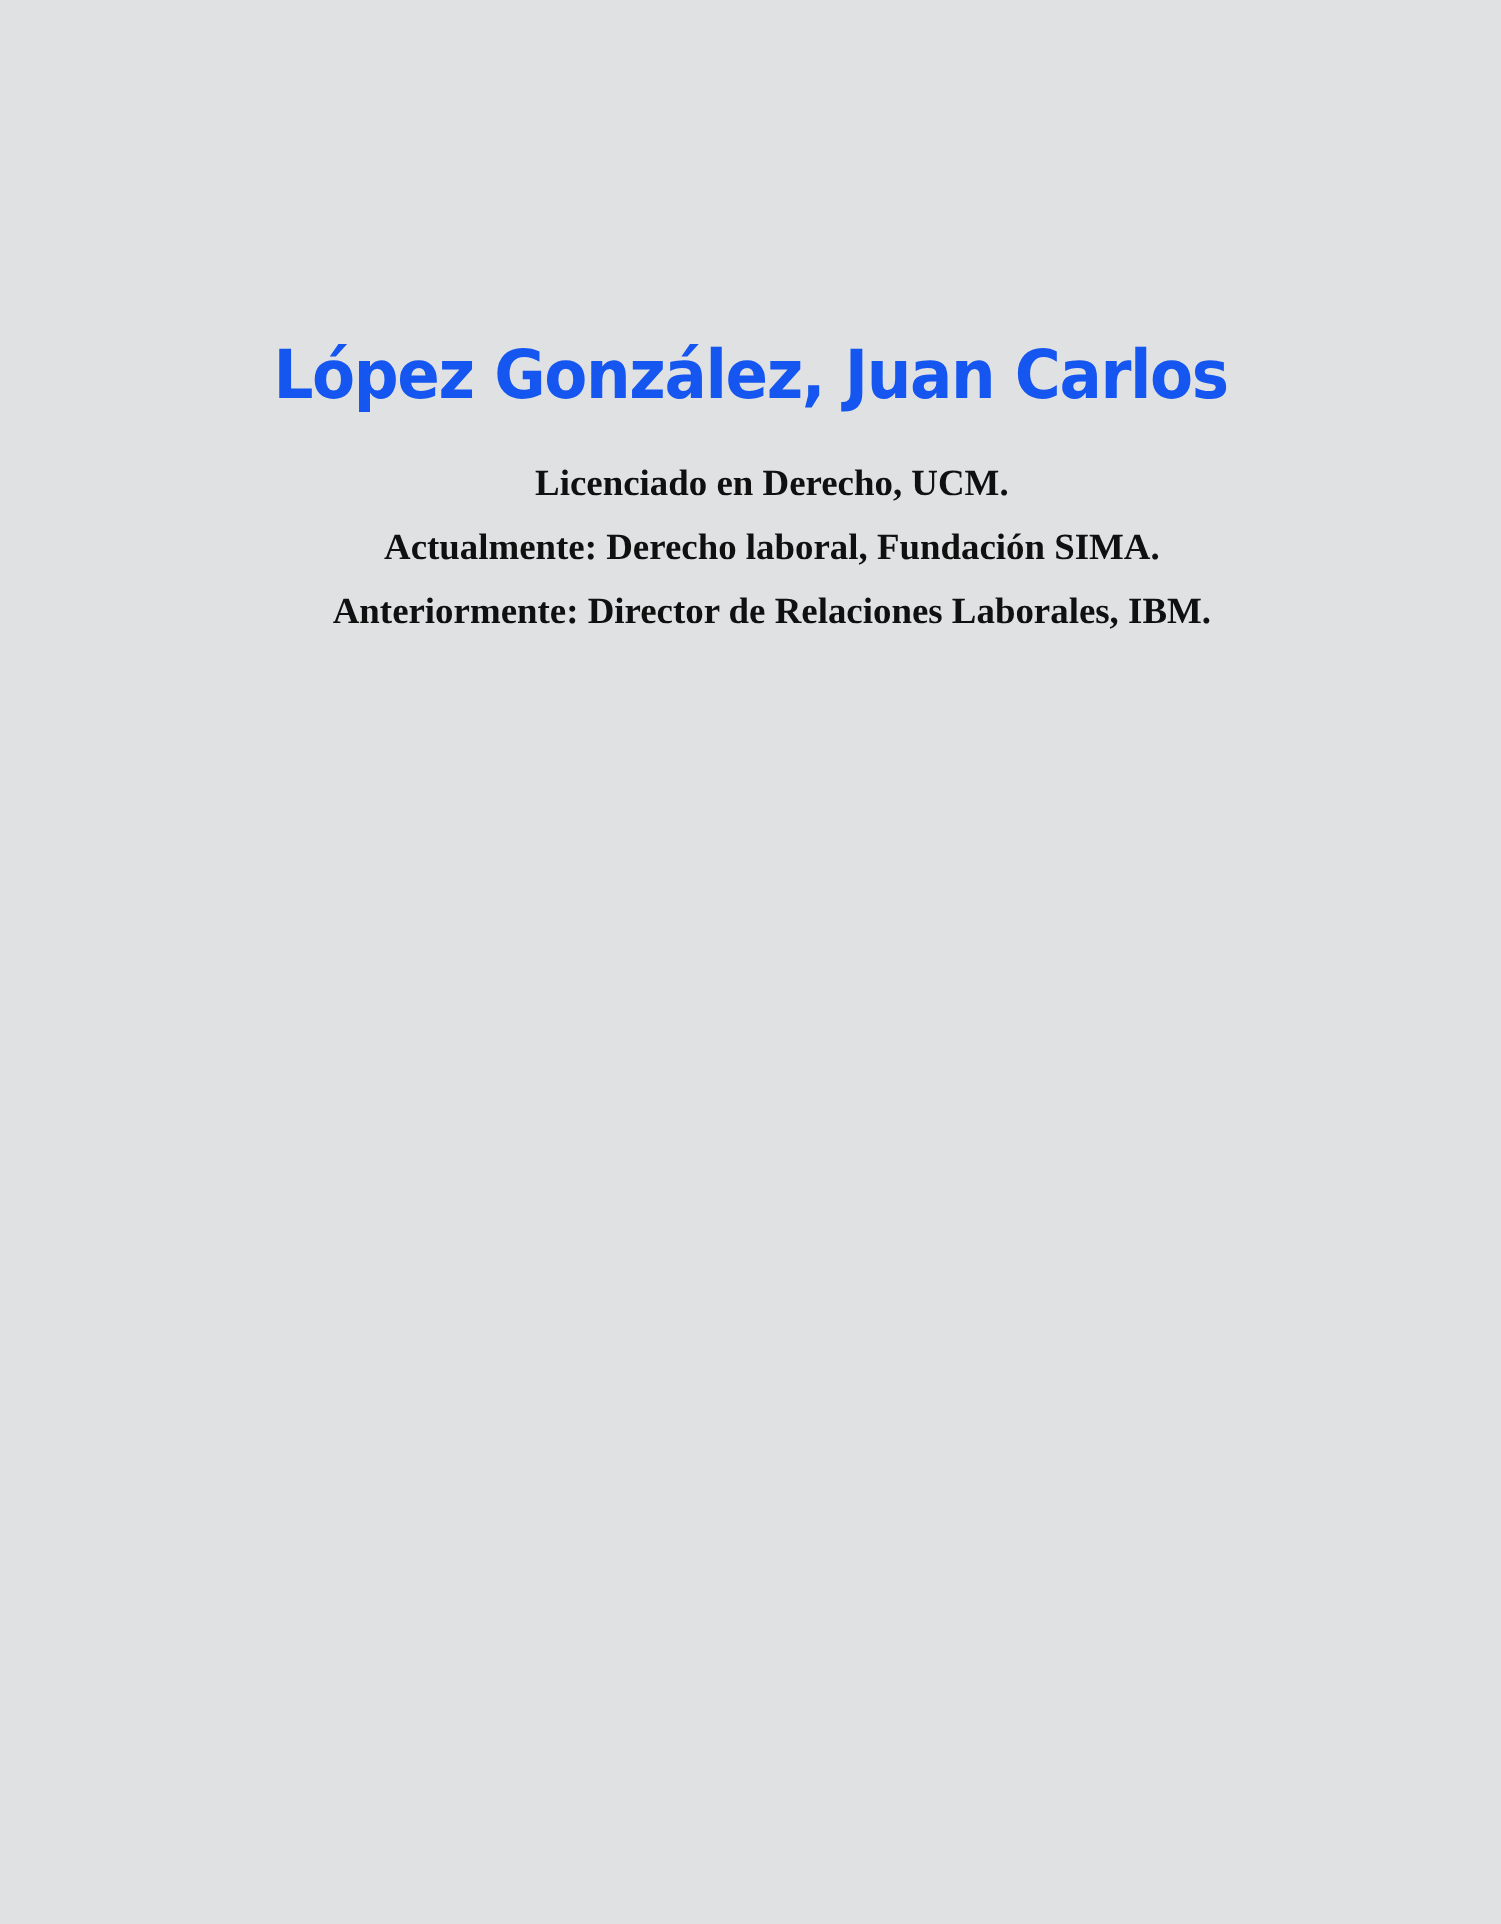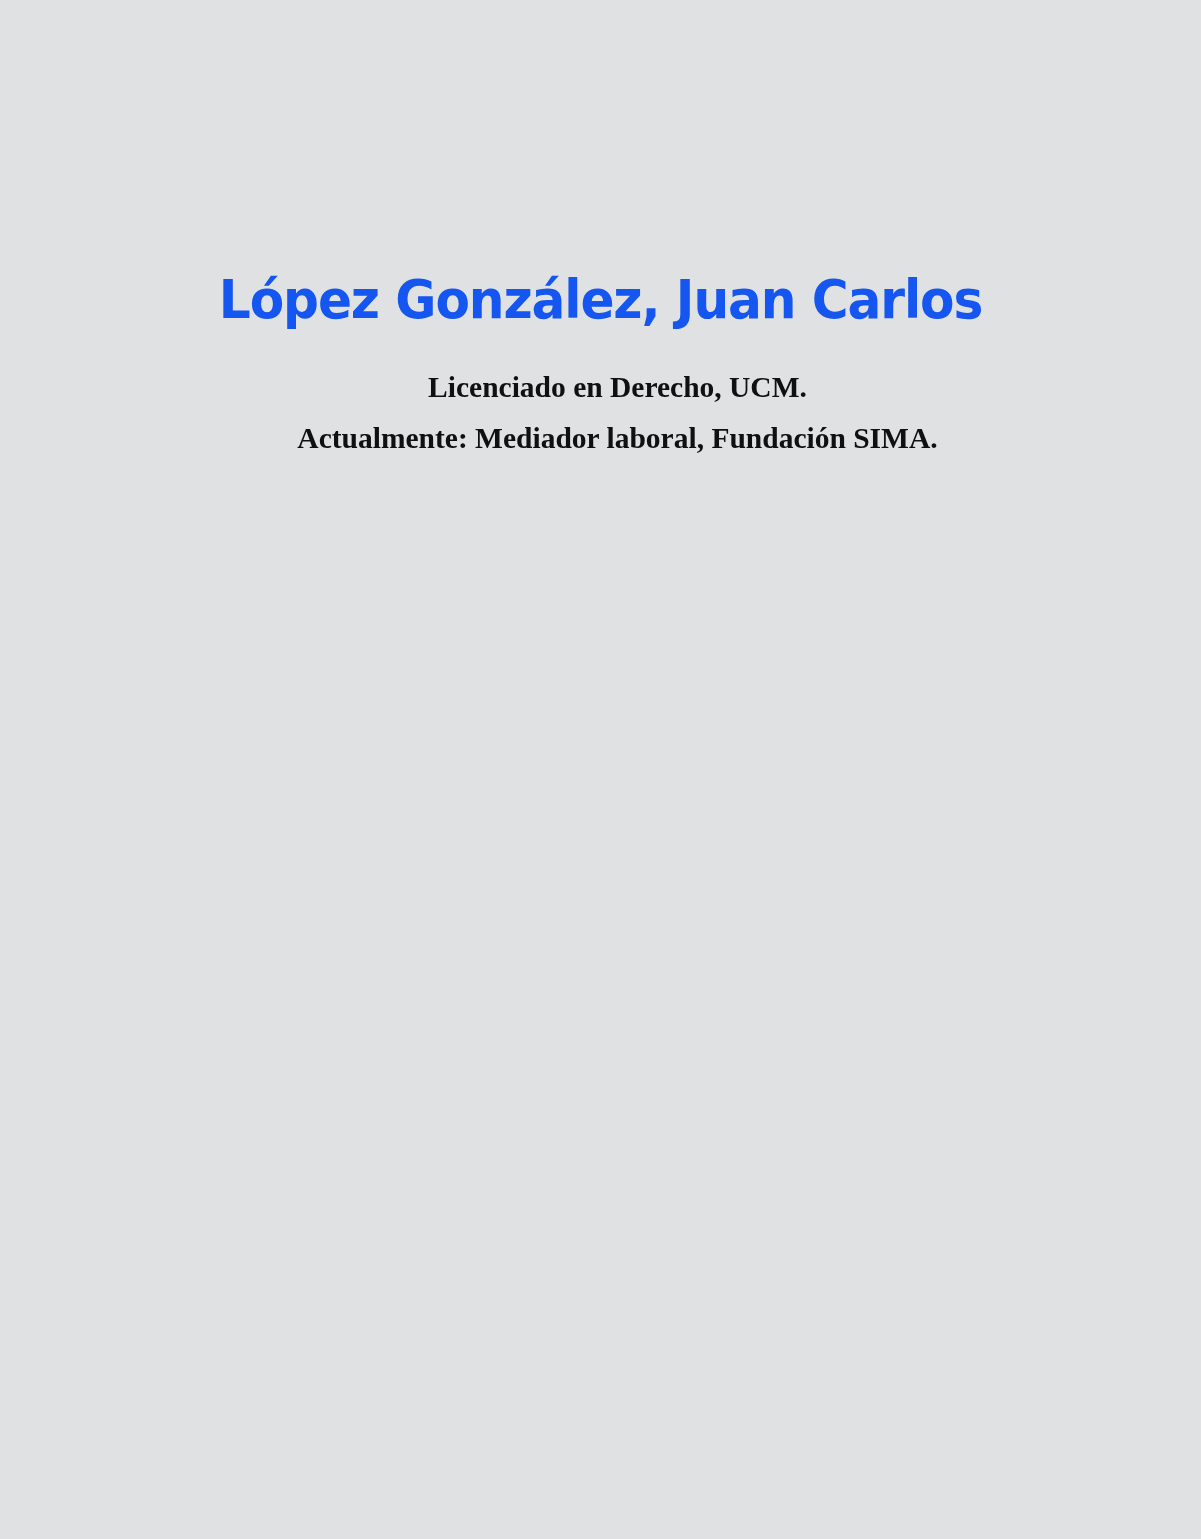--- a/index.html
+++ b/index.html
@@ -55,16 +55,17 @@
 </style>
 </head>
 <body>
 
 <div class="page">
 
   <h1 class="name-heading">López González, Juan Carlos</h1>
 
   <div class="bio-block">
     <div class="bio-line">Licenciado en Derecho, UCM.</div>
-    <div class="bio-line">Actualmente: Mediador laboral, Fundación SIMA.</div>
+    <div class="bio-line">Actualmente: Derecho laboral, Fundación SIMA.</div>
+    <div class="bio-line">Anteriormente: Director de Relaciones Laborales, IBM.</div>
   </div>
 
 </div>
 
 </body></html>

